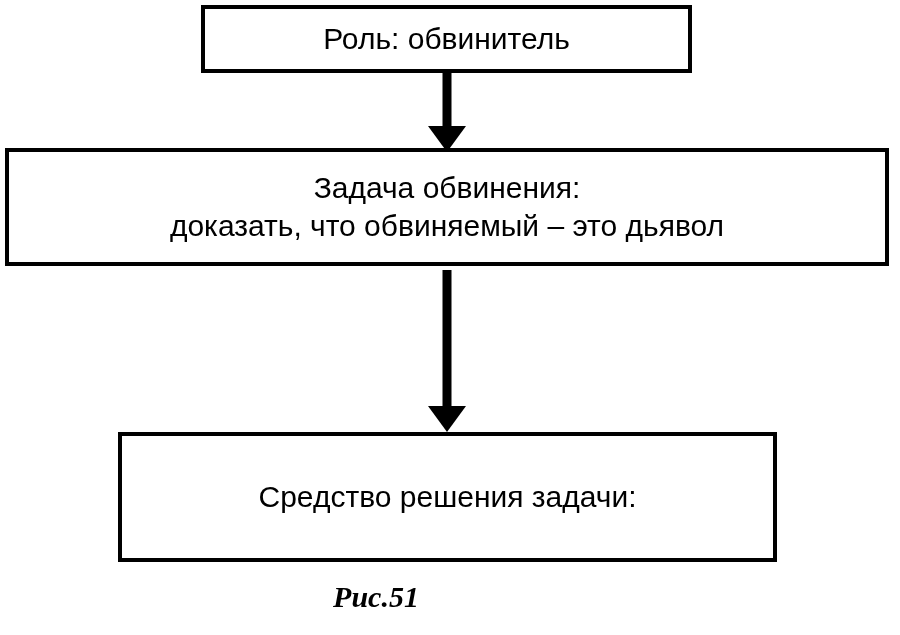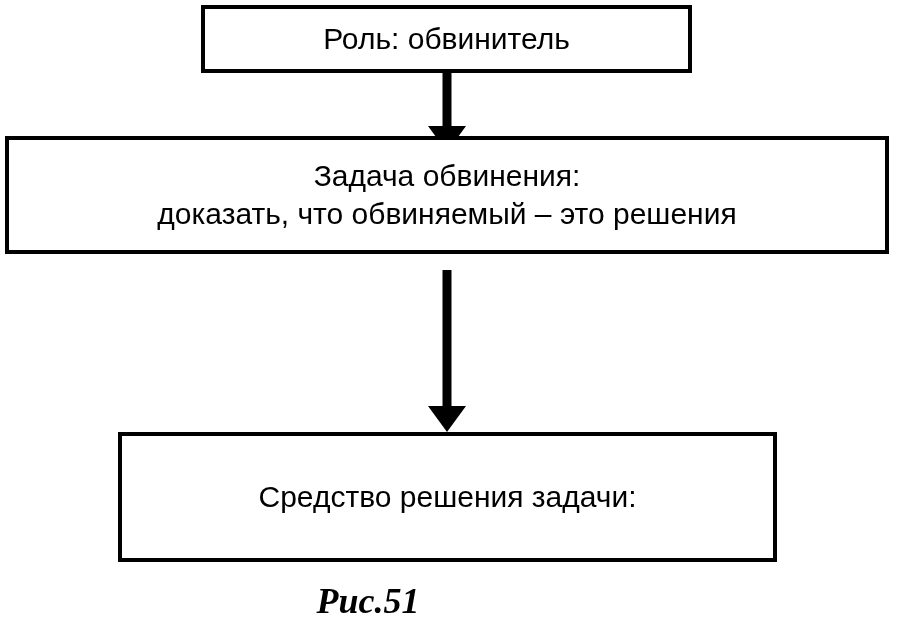--- a/index.html
+++ b/index.html
@@ -42,21 +42,21 @@
     left: 201px;
     top: 5px;
     width: 491px;
     height: 68px;
     font-size: 30px;
   }
 
   
   #box-task {
     left: 5px;
-    top: 136px;
+    top: 148px;
     width: 884px;
     height: 118px;
     font-size: 30px;
   }
 
   
   #box-means {
     left: 118px;
     top: 432px;
     width: 659px;
@@ -107,41 +107,42 @@
 
   #caption {
     position: absolute;
     left: 0;
     top: 580px;
     width: 736px;
     text-align: center;
     font-family: "Liberation Serif", serif;
     font-style: italic;
     font-weight: bold;
-    font-size: 36px;
+    font-size: 30px;
     color: #000000;
+    padding-left: 8px;
   }
 </style>
 </head>
 <body>
 
 <div id="page">
 
   <div class="box" id="box-role">
     <span class="line">Роль: обвинитель</span>
   </div>
 
   <div class="arrow" id="arrow-1">
     <div class="shaft"></div>
     <div class="head"></div>
   </div>
 
   <div class="box" id="box-task">
     <span class="line">Задача обвинения:</span>
-    <span class="line">доказать, что обвиняемый – это решения</span>
+    <span class="line">доказать, что обвиняемый – это дьявол</span>
   </div>
 
   <div class="arrow" id="arrow-2">
     <div class="shaft"></div>
     <div class="head"></div>
   </div>
 
   <div class="box" id="box-means">
     <span class="line">Средство решения задачи:</span>
   </div>

